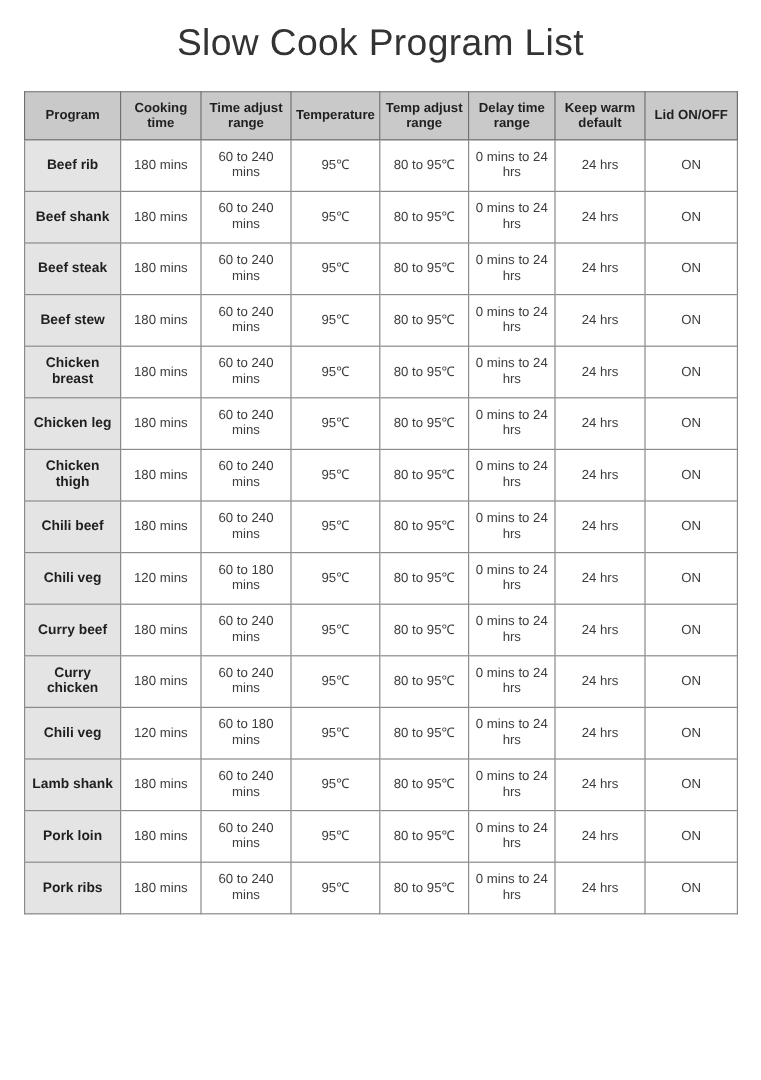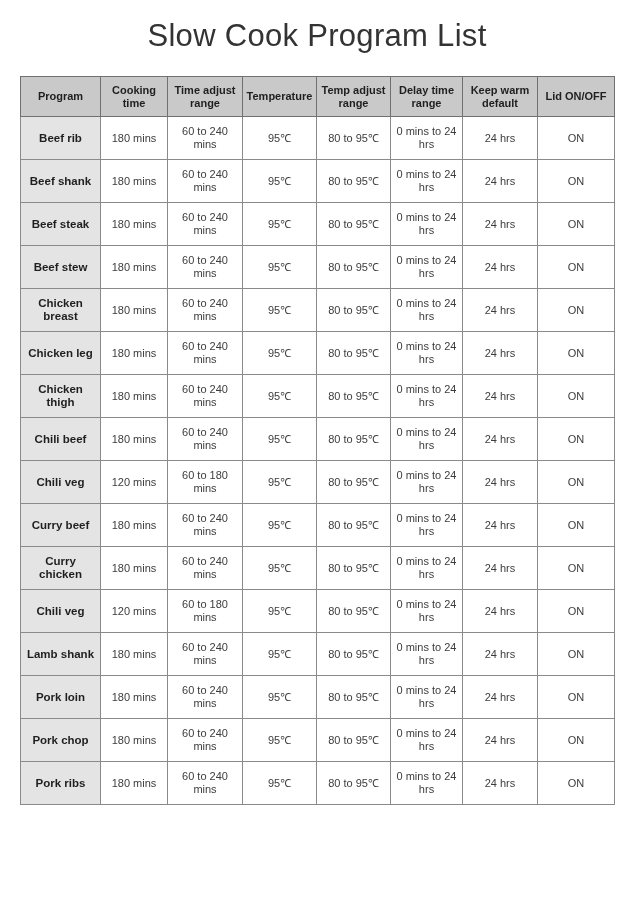--- a/index.html
+++ b/index.html
@@ -252,30 +252,20 @@
             <td class="col-program">Pork loin</td>
             <td>180 mins</td>
             <td>60 to 240 mins</td>
             <td>95℃</td>
             <td>80 to 95℃</td>
             <td>0 mins to 24 hrs</td>
             <td>24 hrs</td>
             <td>ON</td>
           </tr>
           <tr>
-            <td class="col-program">Pork chop</td>
-            <td>180 mins</td>
-            <td>60 to 240 mins</td>
-            <td>95℃</td>
-            <td>80 to 95℃</td>
-            <td>0 mins to 24 hrs</td>
-            <td>24 hrs</td>
-            <td>ON</td>
-          </tr>
-          <tr>
             <td class="col-program">Pork ribs</td>
             <td>180 mins</td>
             <td>60 to 240 mins</td>
             <td>95℃</td>
             <td>80 to 95℃</td>
             <td>0 mins to 24 hrs</td>
             <td>24 hrs</td>
             <td>ON</td>
           </tr>
         </tbody>

